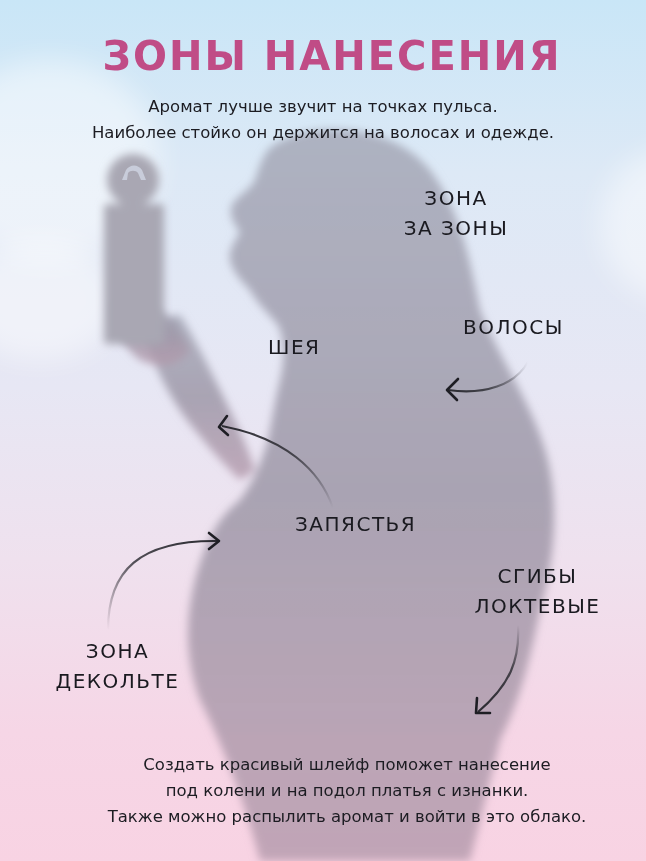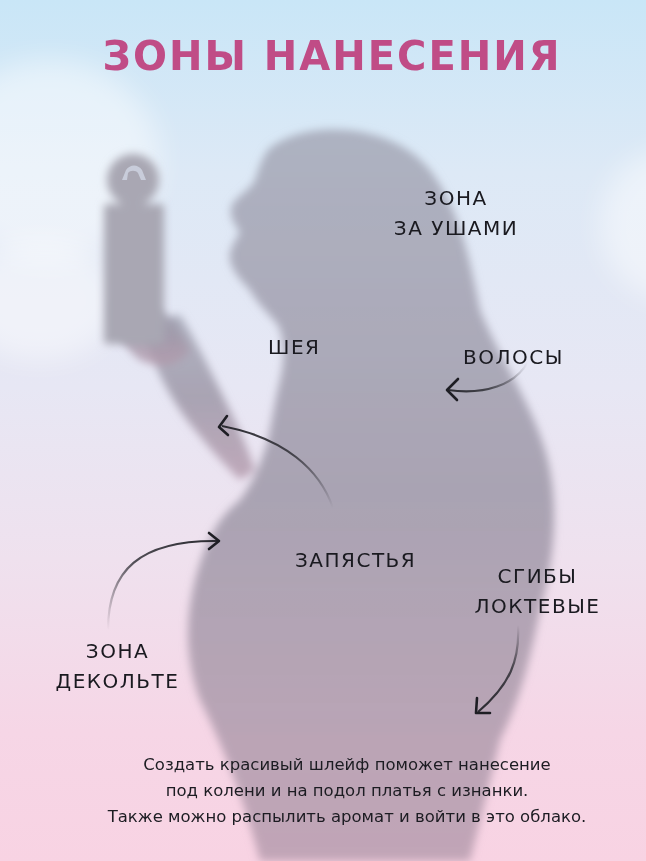--- a/index.html
+++ b/index.html
@@ -121,35 +121,39 @@
     </g>
 
     <g>
       <path d="M518 625 C 520 660, 510 685, 478 712" stroke="url(#fadeElbow)" stroke-width="2.2" fill="none"></path>
       <path d="M477 698 L 476 713 L 490 713" stroke="#1e1e24" stroke-width="2.6" fill="none" stroke-linecap="round" stroke-linejoin="round"></path>
     </g>
   </svg>
 
   <h1 class="title">ЗОНЫ НАНЕСЕНИЯ</h1>
 
+  <div class="intro">
+    <div>Аромат лучше звучит на точках пульса.</div>
+    <div>Наиболее стойко он держится на волосах и одежде.</div>
+  </div>
 
   <div class="zone" style="left:375px; top:183px; width:162px;">
     <div>ЗОНА</div>
-    <div>ЗА УШАМИ</div>
+    <div>ЗА ЗОНЫ</div>
   </div>
 
   <div class="zone" style="left:268px; top:332px;">
     <div>ШЕЯ</div>
   </div>
 
-  <div class="zone" style="left:463px; top:342px;">
+  <div class="zone" style="left:463px; top:312px;">
     <div>ВОЛОСЫ</div>
   </div>
 
-  <div class="zone" style="left:295px; top:509px;margin-top:36px;">
+  <div class="zone" style="left:295px; top:509px;">
     <div>ЗАПЯСТЬЯ</div>
   </div>
 
   <div class="zone" style="left:455px; top:561px; width:165px;">
     <div>СГИБЫ</div>
     <div>ЛОКТЕВЫЕ</div>
   </div>
 
   <div class="zone" style="left:40px; top:636px; width:155px;">
     <div>ЗОНА</div>

